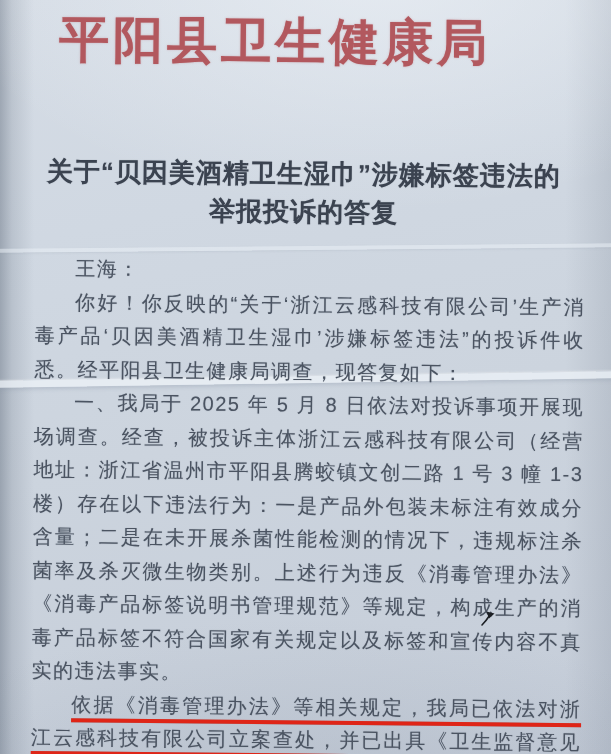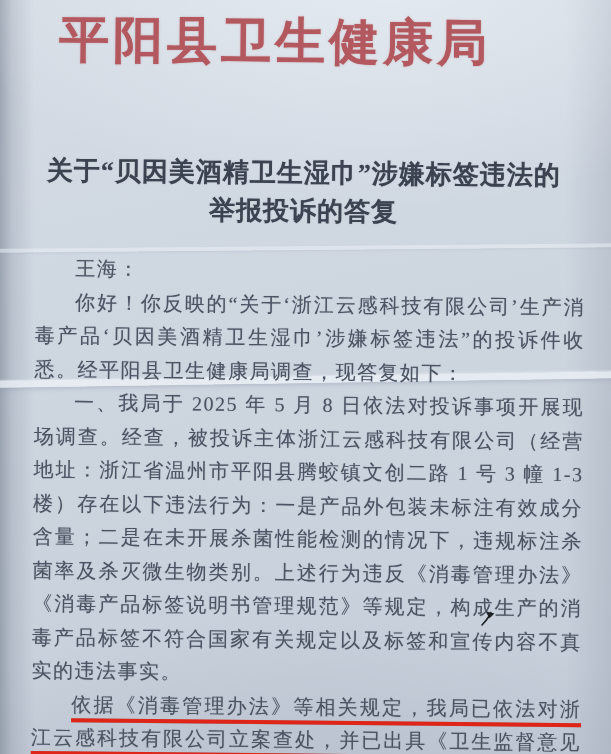--- a/index.html
+++ b/index.html
@@ -5,21 +5,21 @@
   html, body {
     margin: 0;
     padding: 0;
     background: #9aa3b0;
   }
   .photo {
     position: relative;
     width: 611px;
     height: 754px;
     overflow: hidden;
-    font-family: Liberation Serif, serif;
+    font-family: Liberation Sans, sans-serif;
     background:
       radial-gradient(120% 55% at 62% -5%, rgba(244,248,252,0.55), rgba(244,248,252,0) 60%),
       radial-gradient(130% 50% at 50% 112%, rgba(116,128,144,0.22), rgba(116,128,144,0) 60%),
       linear-gradient(90deg, rgba(84,96,112,0.42) 0px, rgba(84,96,112,0.18) 12px, rgba(84,96,112,0) 34px),
       linear-gradient(270deg, rgba(104,114,130,0.18) 0px, rgba(104,114,130,0) 46px),
       linear-gradient(168deg, #d5dce5 0%, #d0d8e2 28%, #ccd4de 55%, #c8d0db 80%, #c4ccd8 100%);
   }
   
   .crease {
     position: absolute;

